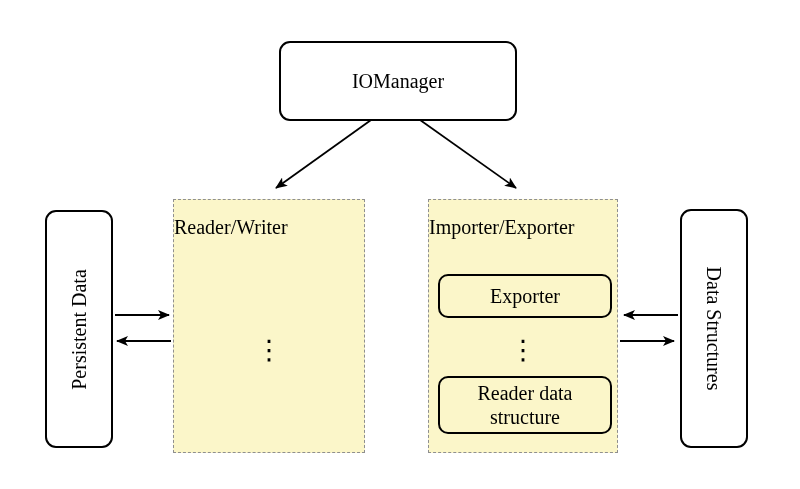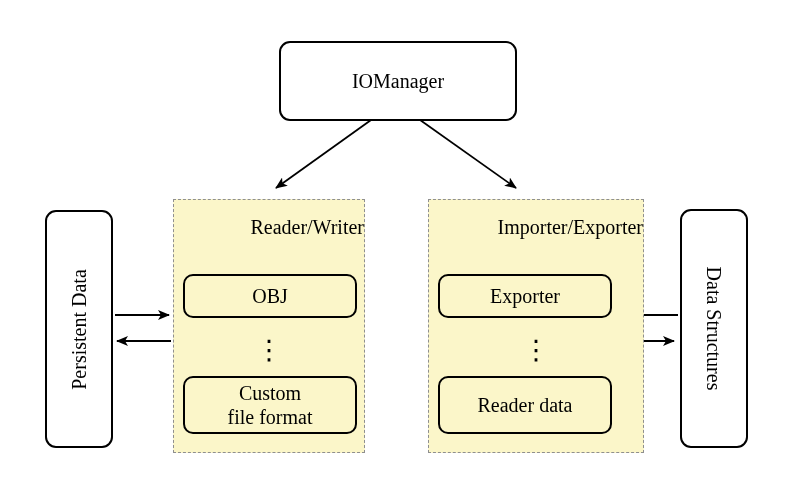--- a/index.html
+++ b/index.html
@@ -33,25 +33,25 @@
     left: 279px; top: 41px;
     width: 238px; height: 80px;
   }
   .panel {
     position: absolute;
     background: #FBF6C9;
     border: 1.6px dashed #8f8f8f;
     box-sizing: border-box;
   }
   .panel-left  { left: 173px; top: 199px; width: 192px; height: 254px; }
-  .panel-right { left: 428px; top: 199px; width: 216px; height: 254px; }
+  .panel-right { left: 428px; top: 199px; width: 190px; height: 254px; }
   .panel-title {
     position: absolute;
-    top: 16px; left: 0; right: 0;
-    text-align: right;
+    top: 16px; left: 0; right: 15px;
+    text-align: left;
     font-size: 20px;
     white-space: nowrap;
   }
   .inner-node {
     position: absolute;
     background: #FBF6C9;
     border: 2.5px solid #000000;
     border-radius: 10px;
     display: flex;
     flex-direction: column;
@@ -101,38 +101,32 @@
     <line x1="678" y1="315" x2="624" y2="315" stroke="#000" stroke-width="1.8" marker-end="url(#ah)"></line>
     <line x1="620" y1="341" x2="674" y2="341" stroke="#000" stroke-width="1.8" marker-end="url(#ah)"></line>
   </svg>
 
   <div class="node manager">
     <span>IOManager</span>
   </div>
 
   <div class="panel panel-left">
     <div class="panel-title">Reader/Writer</div>
-    <div class="inner-node item-top">
-      <span>OBJ</span>
-    </div>
     <div class="vdots">⋮</div>
-    <div class="inner-node item-bottom">
-      <span>Custom</span>
-      <span>file format</span>
-    </div>
   </div>
 
   <div class="panel panel-right">
     <div class="panel-title">Importer/Exporter</div>
     <div class="inner-node item-top">
       <span>Exporter</span>
     </div>
     <div class="vdots">⋮</div>
     <div class="inner-node item-bottom">
       <span>Reader data</span>
+      <span>structure</span>
     </div>
   </div>
 
   <div class="node side-node side-left">
     <span class="vtext rot-ccw">Persistent Data</span>
   </div>
 
   <div class="node side-node side-right">
     <span class="vtext rot-cw">Data Structures</span>
   </div>

